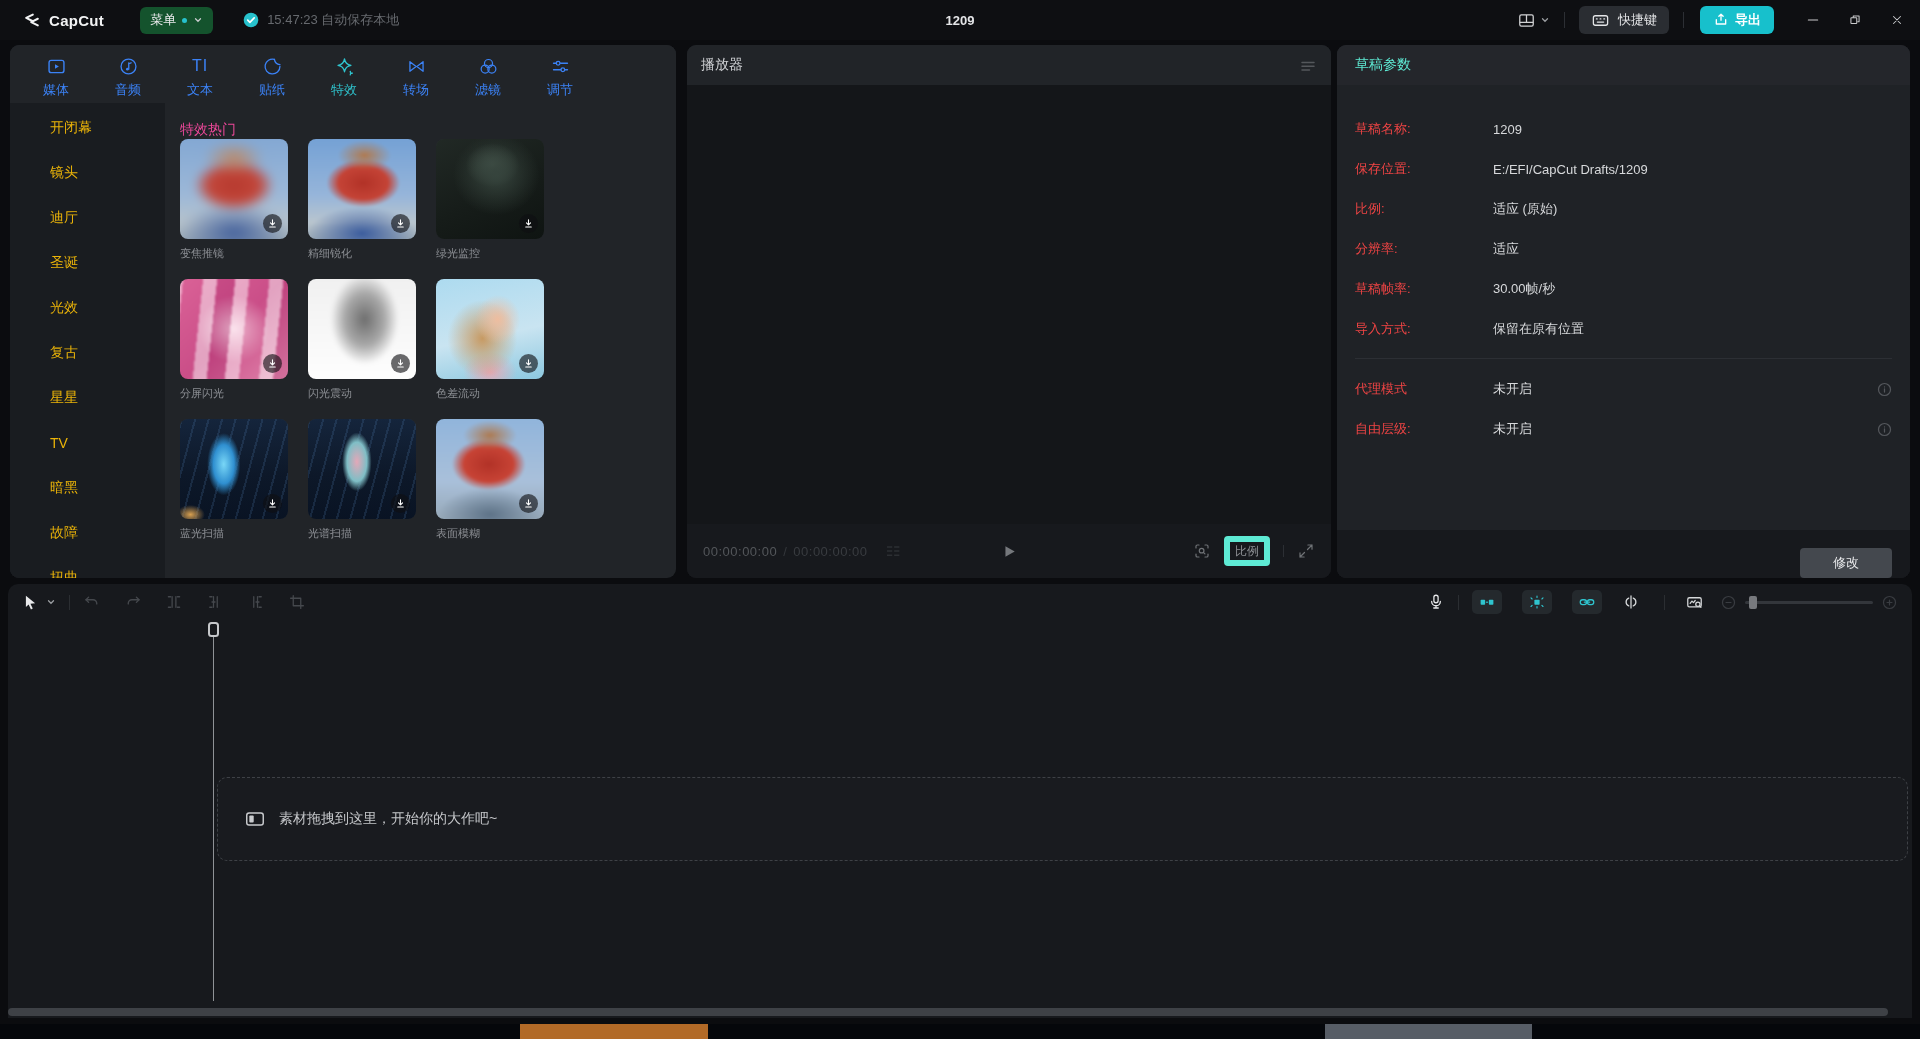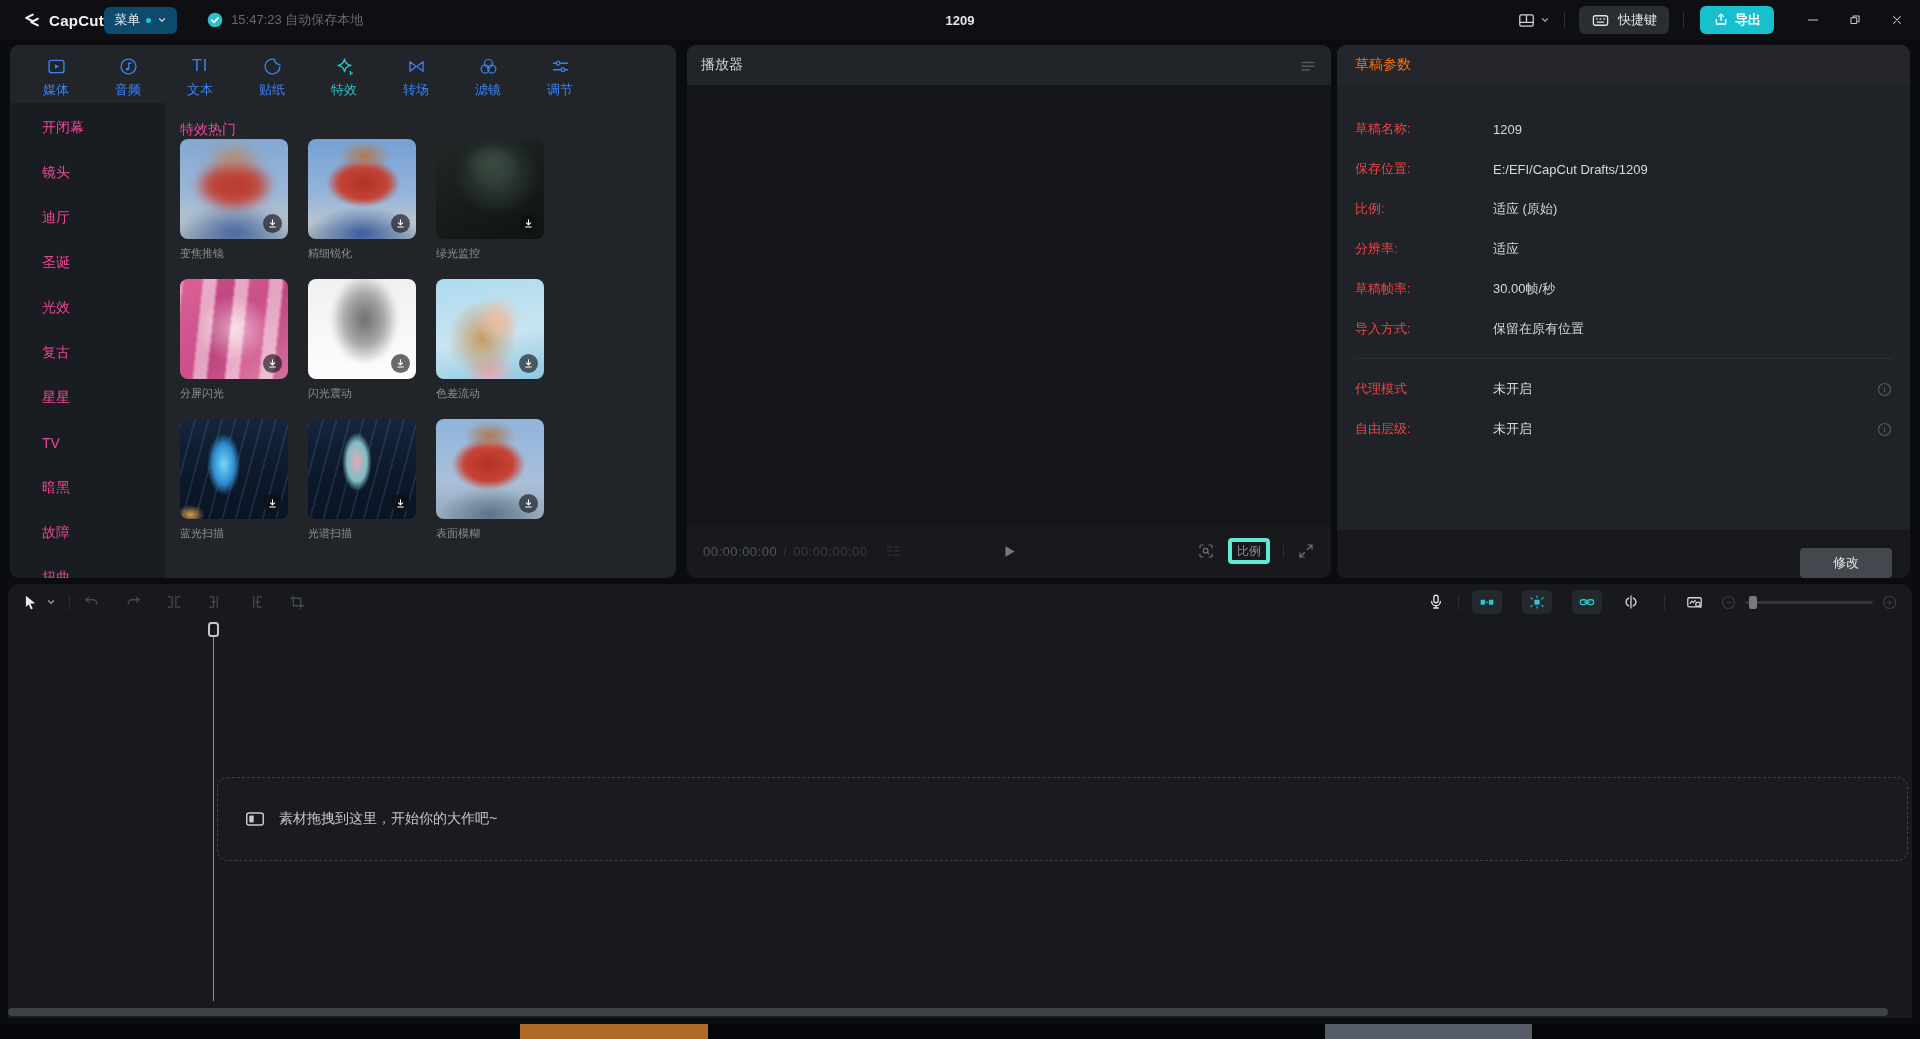--- a/index.html
+++ b/index.html
@@ -10,22 +10,22 @@
     color:#c7c9cc; font-size:13px;
     -webkit-font-smoothing:antialiased;
   }
   svg { display:block; }
   .ico { color:inherit; }
 
   
   .titlebar{height:40px;background:#0e0f12;display:flex;align-items:center;position:relative;}
   .logo{display:flex;align-items:center;gap:7px;margin-left:22px;color:#f2f3f4;}
   .logo-text{font-size:15px;font-weight:700;letter-spacing:.3px;}
-  .menu-btn{display:flex;align-items:center;gap:6px;height:27px;padding:0 10px;
-    background:#0c4a6e;border-radius:6px;color:#e9eaec;cursor:default;text-align:center;}
+  .menu-btn{display:flex;align-items:center;gap:6px;margin-left:36px;height:27px;padding:0 10px;
+    background:#14532d;border-radius:6px;color:#e9eaec;cursor:default;text-align:center;}
   .menu-dot{width:5px;height:5px;border-radius:50%;background:#27c2cd;}
   .autosave{display:flex;align-items:center;gap:8px;margin-left:30px;color:#66696e;}
   .win-title{position:absolute;left:50%;transform:translateX(-50%);color:#e4e5e7;font-weight:600;}
   .tb-spacer{flex:1;}
   .layout-btn{display:flex;align-items:center;gap:4px;color:#d2d3d5;}
   .vdiv{width:1px;height:16px;background:#2c2f34;margin:0 14px;}
   .shortcut-btn{display:flex;align-items:center;gap:8px;height:28px;padding:0 12px;background:#2a2d32;
     border-radius:6px;color:#e4e5e7;}
   .export-btn{display:flex;align-items:center;gap:6px;height:28px;padding:0 13px;background:#17c0cc;
     border-radius:6px;color:#ffffff;font-weight:600;margin:0 2px;}
@@ -41,21 +41,21 @@
 
   
   .tabbar{height:58px;display:flex;padding-left:10px;background:#212428;flex:none;}
   .tab{width:72px;display:flex;flex-direction:column;align-items:center;gap:4px;padding-top:10px;color:#3b82f6;}
   .tab .ticon{height:22px;display:flex;align-items:center;justify-content:center;}
   .tab.active{color:#2fc4ce;}
   .ti-text{font-size:16px;font-weight:500;letter-spacing:1px;line-height:22px;}
 
   .left-body{flex:1;display:flex;min-height:0;}
   .cats{width:155px;background:#191c20;padding-top:2px;flex:none;}
-  .cat-item{height:45px;display:flex;align-items:center;padding-left:32px;font-size:14px;color:#ec4899;}
+  .cat-item{height:45px;display:flex;align-items:center;padding-left:40px;font-size:14px;color:#eab308;}
 
   .effects{flex:1;padding:18px 0 0 15px;min-width:0;}
   .fx-header{font-size:14px;font-weight:500;color:#ec4899;}
   .fx-grid{display:grid;grid-template-columns:repeat(3,108px);column-gap:20px;row-gap:18px;}
   .fx-thumb{width:108px;height:100px;border-radius:8px;position:relative;overflow:hidden;background:#2a2d32;}
   .art{position:absolute;inset:-10px;display:block;}
   .fx-label{margin-top:7px;font-size:11px;color:#8b8e93;}
   .dl-badge{position:absolute;right:6px;bottom:6px;width:19px;height:19px;border-radius:50%;
     background:rgba(15,15,18,.62);display:flex;align-items:center;justify-content:center;color:#fff;}
 
@@ -105,26 +105,26 @@
   .p-header{height:40px;display:flex;align-items:center;justify-content:space-between;
     padding:0 14px;background:#212428;flex:none;}
   .p-title{font-size:14px;font-weight:500;color:#cfd1d4;}
   .p-body{flex:1;background:#141619;}
   .p-controls{height:54px;display:flex;align-items:center;padding:0 16px;position:relative;background:#17191d;}
   .timecode{display:flex;align-items:center;gap:6px;font-size:13px;letter-spacing:.5px;}
   .tc-cur{color:#53565a;} .tc-sep{color:#34373b;} .tc-tot{color:#393c40;}
   .tc-list{margin-left:10px;color:#2c2f33;}
   .play-btn{position:absolute;left:50%;transform:translateX(-50%);color:#75787c;}
   .p-right{margin-left:auto;display:flex;align-items:center;gap:13px;color:#6f7276;}
-  .ratio-btn{border:4px solid #5eead4;border-radius:4px;font-size:12px;color:#8e9195;padding:2px 5px;line-height:14px;}
+  .ratio-btn{border:6px solid #5eead4;border-radius:4px;font-size:12px;color:#8e9195;padding:2px 5px;line-height:14px;}
   .p-vdiv{width:1px;height:12px;background:#2c2f34;}
 
   
   .q-header{height:40px;display:flex;align-items:center;padding:0 18px;background:#24262b;flex:none;}
-  .q-title{font-size:14px;font-weight:500;color:#f97316;}
+  .q-title{font-size:14px;font-weight:500;color:#5eead4;}
   .q-body{flex:1;padding:24px 18px 0;min-height:0;}
   .prow{height:40px;display:flex;align-items:center;}
   .plabel{width:138px;color:#ef4444;flex:none;}
   .pvalue{color:#d7d9db;}
   .pdivider{border-top:1px solid #2c2f34;margin:9px 0 10px;}
   .pinfo{margin-left:auto;color:#54575c;}
   .q-footer{height:48px;background:#17191d;display:flex;align-items:flex-end;justify-content:flex-end;
     padding-right:18px;flex:none;}
   .modify-btn{width:92px;height:30px;background:#44484e;border:none;border-radius:4px;
     color:#e9eaec;font-size:13px;font-family:inherit;}

